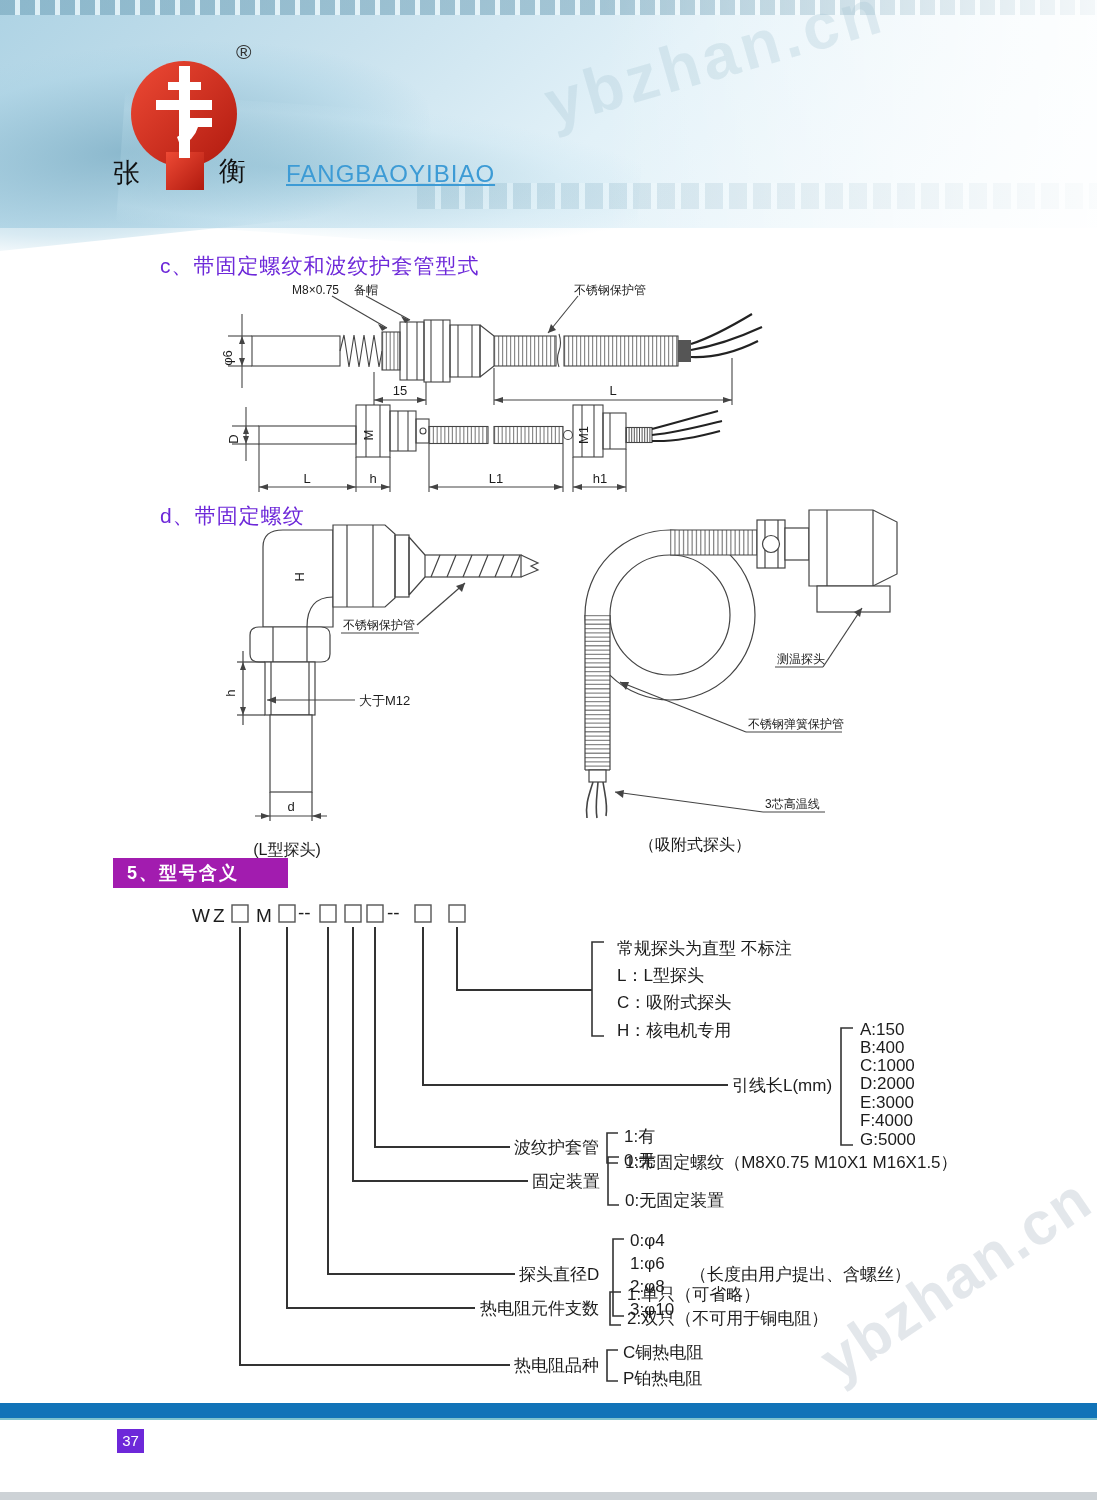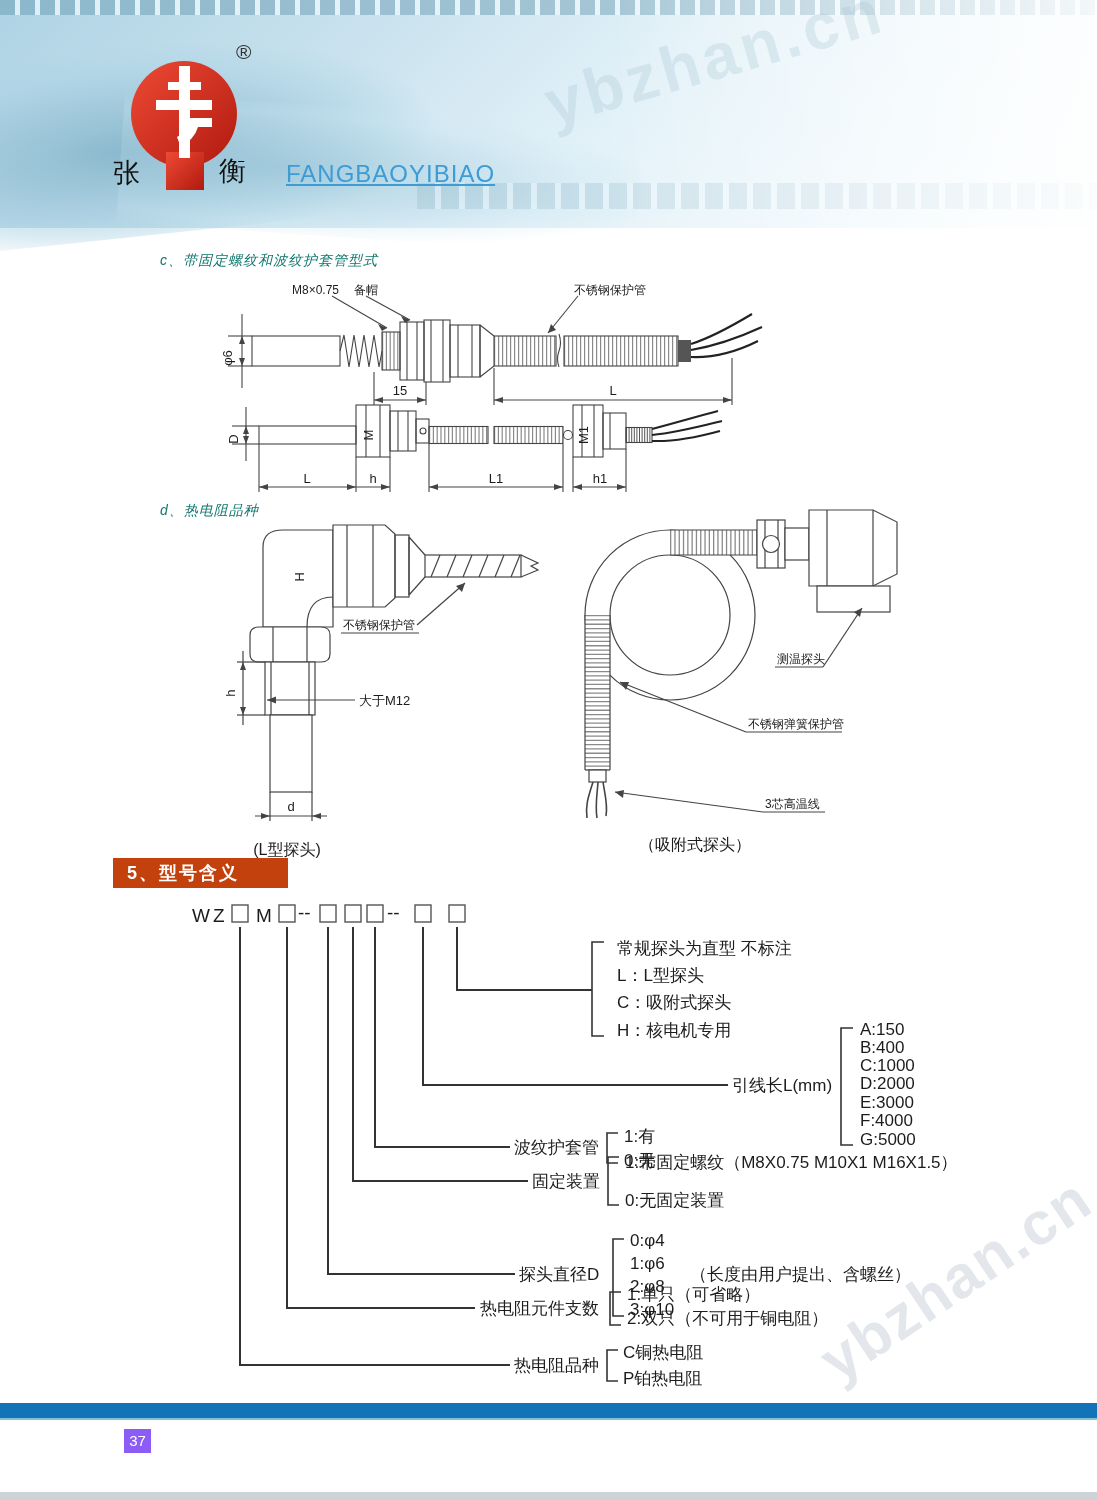--- a/index.html
+++ b/index.html
@@ -21,37 +21,37 @@
   .header-wm{position:absolute;left:540px;top:20px;font-size:64px;font-weight:bold;
           color:rgba(160,195,210,.28);transform:rotate(-16deg);letter-spacing:4px;}
   #logo-svg{position:absolute;left:128px;top:52px;}
   .brand-char{position:absolute;font-size:27px;color:#111;font-family:"Liberation Serif","DejaVu Serif",serif;}
   #brand-left{left:113px;top:155px;}
   #brand-right{left:219px;top:153px;}
   #registered{position:absolute;left:236px;top:40px;font-size:21px;color:#333;}
   #title{position:absolute;left:286px;top:118px;font-size:35px;font-weight:bold;color:#1679cc;letter-spacing:3px;}
   #subtitle{position:absolute;left:286px;top:160px;font-size:24px;color:#3d9bd5;letter-spacing:1px;text-decoration:underline;}
   
-  .sec-heading{position:absolute;font-size:14px;color:#0f766e;letter-spacing:1px;font-style:italic;}
+  .sec-heading{position:absolute;font-size:21px;color:#6d28d9;letter-spacing:1px;}
   #sec-c-heading{left:160px;top:252px;}
   #sec-d-heading{left:160px;top:502px;}
-  #model-heading{position:absolute;left:113px;top:858px;width:175px;height:30px;background:#c2410c;
+  #model-heading{position:absolute;left:113px;top:858px;width:175px;height:30px;background:#a21caf;
           color:#ffffff;font-size:18px;font-weight:bold;line-height:30px;padding-left:14px;
           box-sizing:border-box;letter-spacing:2px;}
   svg{position:absolute;overflow:visible;}
   svg text{font-family:"Liberation Sans","DejaVu Sans",sans-serif;fill:#1c1c1c;}
   .dtext{font-size:12px;}
   .dimtext{font-size:13px;}
   .cap{font-size:16px;}
   .mtext{font-size:17px;}
   .codetext{font-size:19px;}
   
   #bluebar{position:absolute;left:0;top:1403px;width:1097px;height:15px;background:#1173b8;}
   #tealline{position:absolute;left:0;top:1418px;width:1097px;height:2px;background:#7fc3cf;}
-  #pagebox{position:absolute;left:124px;top:1429px;width:27px;height:24px;background:#8b5cf6;
+  #pagebox{position:absolute;left:117px;top:1429px;width:27px;height:24px;background:#6d28d9;
           color:#fff;font-size:15px;text-align:center;line-height:24px;}
   #watermark{position:absolute;left:800px;top:1245px;font-size:60px;font-weight:bold;
           color:rgba(188,198,208,.42);transform:rotate(-34deg);letter-spacing:2px;}
   #bottomstrip{position:absolute;left:0;top:1492px;width:1097px;height:8px;background:#cdd2d6;}
 </style>
 </head>
 <body>
 
 <div id="page">
 
@@ -210,21 +210,21 @@
     </g>
     <text class="dimtext" x="58" y="44" transform="rotate(-90 58 44)" text-anchor="middle">D</text>
     <text class="dimtext" x="193" y="40" transform="rotate(-90 193 40)" text-anchor="middle">M</text>
     <text class="dimtext" x="408" y="40" transform="rotate(-90 408 40)" text-anchor="middle">M1</text>
     <text class="dimtext" x="127" y="88" text-anchor="middle">L</text>
     <text class="dimtext" x="193" y="88" text-anchor="middle">h</text>
     <text class="dimtext" x="316" y="88" text-anchor="middle">L1</text>
     <text class="dimtext" x="420" y="88" text-anchor="middle">h1</text>
   </svg>
 
-  <div id="sec-d-heading" class="sec-heading">d、热电阻品种</div>
+  <div id="sec-d-heading" class="sec-heading">d、带固定螺纹</div>
 
   <svg style="left:225px;top:525px;" width="340" height="340" viewBox="0 0 340 340">
     <g stroke="#444" fill="none" stroke-width="1.2">
 
       <path d="M38,102 V22 Q38,5 58,5 H108 V102 Z" fill="#fff"></path>
       <path d="M108,72 Q82,72 82,102"></path>
 
       <polygon points="108,0 160,0 170,9 170,73 160,82 108,82" fill="#fff"></polygon>
       <line x1="122" y1="0" x2="122" y2="82"></line>
         <line x1="148" y1="0" x2="148" y2="82"></line>

